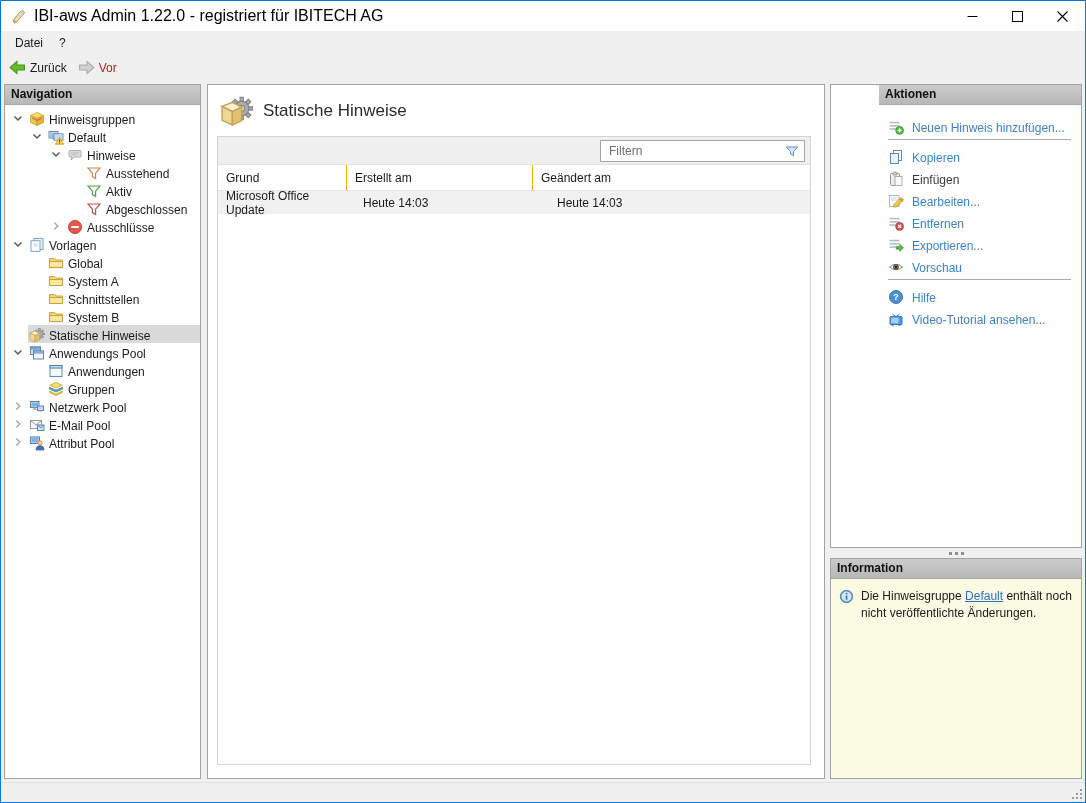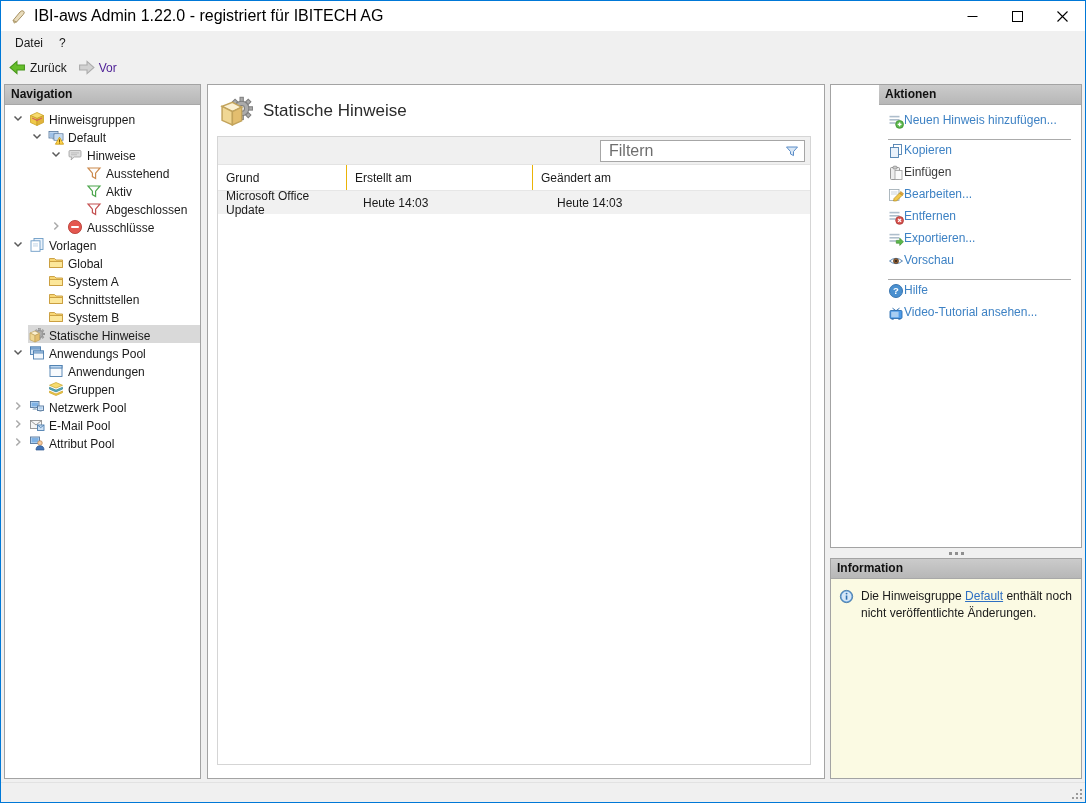--- a/index.html
+++ b/index.html
@@ -18,21 +18,21 @@
   .win-controls{margin-left:auto;display:flex;height:100%;}
   .win-btn{width:45px;height:100%;display:flex;align-items:center;justify-content:center;cursor:default;}
   .win-btn svg{display:block;}
   
   .menubar{height:24px;flex:0 0 auto;background:#F0F0F0;display:flex;align-items:stretch;padding-left:6px;}
   .menu-item{padding:0 8px;display:flex;align-items:center;color:#1a1a1a;cursor:default;}
   .toolbar{height:25px;flex:0 0 auto;background:#F0F0F0;display:flex;align-items:center;padding-left:4px;}
   .tool-btn{display:flex;align-items:center;gap:4px;padding:1px 7px 1px 4px;cursor:default;}
   .tool-btn .ticon{width:17px;height:17px;}
   .tool-btn .lbl{color:#1a1a1a;}
-  .tool-btn.disabled .lbl{color:#4c1d95;}
+  .tool-btn.disabled .lbl{color:#b91c1c;}
   
   .workspace{flex:1;background:#F0F0F0;position:relative;}
   .panel{background:#fff;border:1px solid #A3A3A3;overflow:hidden;}
   .panel-hdr{height:20px;line-height:19px;font-weight:bold;padding:0 6px;
     background:linear-gradient(#CBCBCB,#B7B7B7);border-bottom:1px solid #A8A8A8;color:#111;}
   .nav-panel{position:absolute;left:3px;top:4px;width:197px;bottom:3px;}
   .main-panel{position:absolute;left:206px;top:4px;width:618px;bottom:3px;}
   .right-col{position:absolute;left:829px;right:3px;top:4px;bottom:3px;display:flex;flex-direction:column;}
   .actions-panel{height:464px;flex:0 0 auto;padding-left:48px;}
   .splitter{height:10px;flex:0 0 auto;display:flex;align-items:center;justify-content:center;cursor:row-resize;}
@@ -48,34 +48,34 @@
   .icon16 svg,.tree-icon svg,.tree-chev svg,.app-icon svg,.ticon svg,.action-icon svg,
   .filter-icon svg,.info-icon svg,.main-icon svg{display:block;width:100%;height:100%;}
   
   .main-hdr{height:51px;display:flex;align-items:center;padding-left:12px;}
   .main-icon{width:33px;height:33px;margin-right:10px;}
   .main-title{font-size:17px;color:#2b2b2b;}
   .table-wrap{position:absolute;left:9px;right:13px;top:51px;bottom:13px;border:1px solid #D5D5D5;background:#fff;}
   .filter-bar{height:28px;background:#F0F0F0;display:flex;align-items:center;justify-content:flex-end;border-bottom:1px solid #E3E3E3;}
   .filter-box{width:205px;height:22px;margin-right:5px;background:#fff;border:1px solid #A6A6A6;display:flex;align-items:center;}
   .filter-box input{border:none;outline:none;flex:1;min-width:0;padding:0 0 0 8px;
-    font-family:"Liberation Sans",sans-serif;font-size:16px;color:#1d4ed8;background:transparent;}
+    font-family:"Liberation Sans",sans-serif;font-size:12px;color:#1d4ed8;background:transparent;}
   .filter-box input::placeholder{color:#6E6E6E;opacity:1;}
   .filter-icon{width:16px;height:16px;flex:0 0 16px;margin-right:4px;cursor:pointer;}
   .thead{display:flex;height:26px;border-bottom:1px solid #E6E6E6;background:#fff;}
   .th{display:flex;align-items:center;padding-left:8px;border-right:1px solid #eab308;color:#1a1a1a;}
   .th:last-child{border-right:none;}
   .tr{display:flex;height:23px;background:#F1F1F1;cursor:default;gap:8px;}
   .td{display:flex;align-items:center;padding-left:8px;}
   .col0{width:129px;flex:0 0 129px;}
   .col1{width:186px;flex:0 0 186px;}
   .col2{flex:1;}
   
   .actions-list{padding:8px 0 0 9px;}
-  .action-item{height:22px;display:flex;align-items:flex-start;color:#3E82C4;cursor:pointer;}
+  .action-item{height:22px;display:flex;align-items:flex-end;gap:8px;color:#3E82C4;cursor:pointer;}
   .action-item.disabled{color:#3A3A3A;cursor:default;}
   .action-icon{width:16px;height:16px;flex:0 0 16px;}
   .action-sep{height:1px;background:#ABABAB;margin:4px 10px 3px 0;}
   
   .info-body{flex:1;background:#FBFAE3;padding:9px 7px 0 8px;display:flex;align-items:flex-start;}
   .info-icon{width:15px;height:15px;flex:0 0 15px;margin-top:1px;}
   .info-text{margin-left:7px;line-height:17px;color:#1a1a1a;}
   .info-link{color:#2E6FC2;text-decoration:underline;cursor:pointer;}
   
   .statusbar{height:20px;flex:0 0 auto;background:#F0F0F0;position:relative;border-top:1px solid #E2E2E2;}

